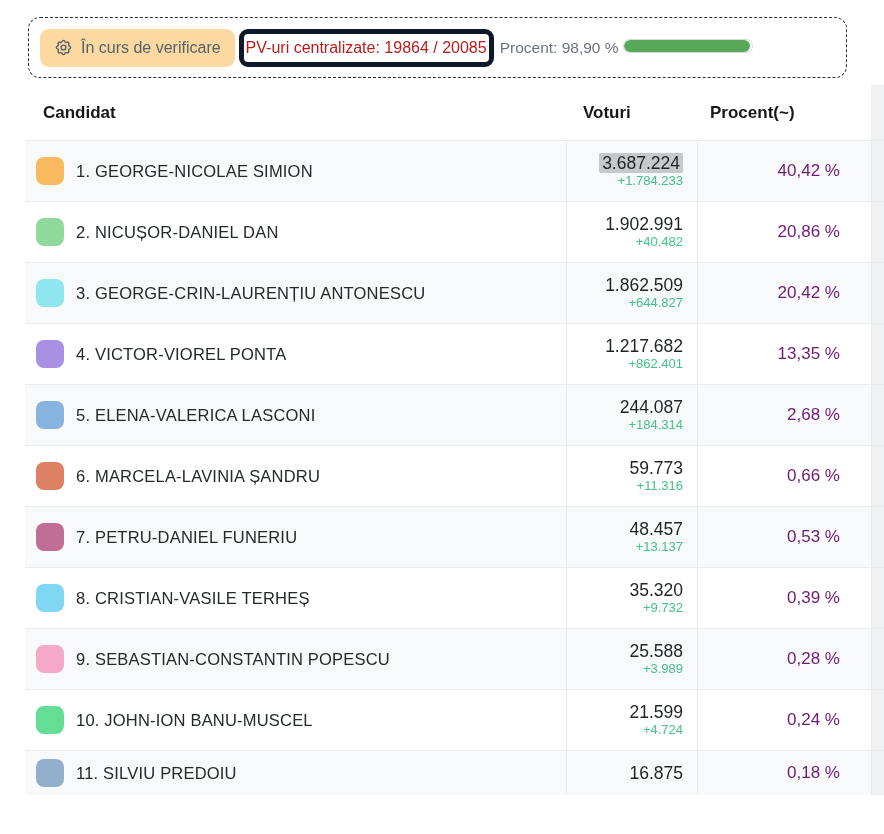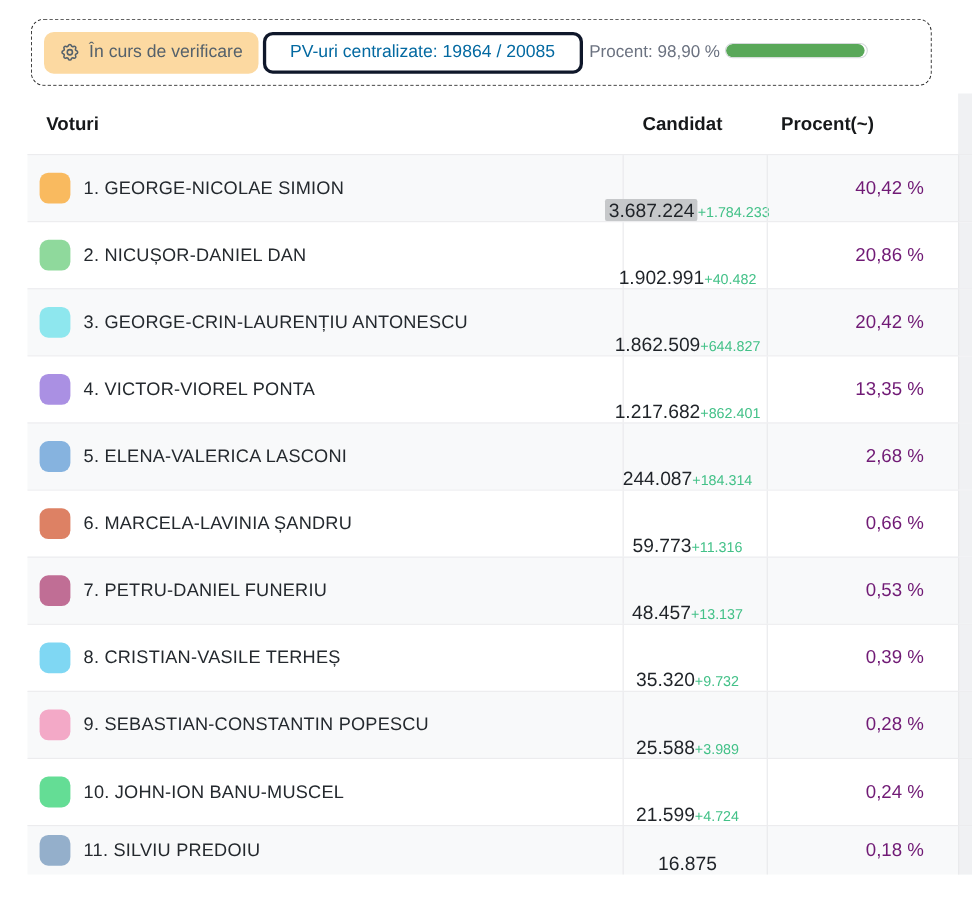--- a/index.html
+++ b/index.html
@@ -14,22 +14,22 @@
     background: #ffffff;
   }
   .badge {
     display: flex; align-items: center; gap: 8px; height: 38px;
     background: #fcd9a1; border-radius: 9px; padding: 0 14px;
     color: #55616b; font-size: 16px; white-space: nowrap;
   }
   .badge svg { flex: 0 0 auto; }
   .pv-box {
     display: flex; align-items: center; height: 38px;
-    background: #ffffff; border: 3px solid #0f172a; border-radius: 9px;
-    padding: 0 22px; color: #0369a1; font-size: 16px; white-space: nowrap;
+    background: #ffffff; border: 5px solid #0f172a; border-radius: 9px;
+    padding: 0 2px; color: #b91c1c; font-size: 16px; white-space: nowrap;
   }
   .progress-wrap { display: flex; flex-direction: row; gap: 4px; margin-left: 2px; }
   .progress-label { color: #6b7280; font-size: 15.5px; line-height: 1.1; }
   .progress-track {
     width: 130px; height: 14px; background: #ffffff;
     border: 1px solid #d5d9dc; border-radius: 8px; overflow: hidden;
   }
   .progress-fill { height: 100%; border-radius: 8px; background: #59a859; }
 
   
@@ -49,21 +49,21 @@
   .t-row.short { height: 45px; }
   .t-row.odd { background: #f8f9fa; }
   .t-row.even { background: #ffffff; }
 
   .cell-candidate { display: flex; align-items: center; }
   .swatch { width: 28px; height: 28px; border-radius: 8px; margin-left: 11px; flex: 0 0 auto; }
   .cand-name { margin-left: 12px; font-size: 16.5px; color: #24292e; letter-spacing: 0.2px; white-space: nowrap; }
 
   .cell-votes {
     border-left: 1px solid #e8e9eb;
-    display: flex; flex-direction: row; justify-content: center; align-items: flex-end;
+    display: flex; flex-direction: column; justify-content: center; align-items: flex-end;
     padding-right: 14px; line-height: 1.15;
   }
   .votes-main { font-size: 17.5px; color: #1f2328; }
   .votes-main .hl { background: #c6c8ca; border-radius: 2px; padding: 0 3px; }
   .votes-delta { font-size: 13px; color: #43c188; margin-top: 1px; }
 
   .cell-percent {
     border-left: 1px solid #e8e9eb;
     display: flex; align-items: center; justify-content: flex-end;
     padding-right: 31px; font-size: 17px; color: #701a75; white-space: nowrap;
@@ -89,22 +89,22 @@
   <div class="progress-wrap">
     <span class="progress-label">Procent: 98,90 %</span>
     <div class="progress-track">
       <div class="progress-fill" id="progress-fill" style="width: 98.9%; background: rgb(89, 168, 89);"></div>
     </div>
   </div>
 </div>
 
 <div class="results-table">
   <div class="t-head">
+    <div class="hc hc-candidate">Candidat</div>
     <div class="hc hc-votes">Voturi</div>
-    <div class="hc hc-candidate">Candidat</div>
     <div class="hc hc-percent">Procent(~)</div>
     <div class="cutoff"></div>
   </div>
   <div id="rows-container">
       <div class="t-row odd">
     <div class="cell-candidate">
       <span class="swatch" style="background: rgb(249, 186, 95);"></span>
       <span class="cand-name">1. GEORGE-NICOLAE SIMION</span>
     </div>
     <div class="cell-votes">

